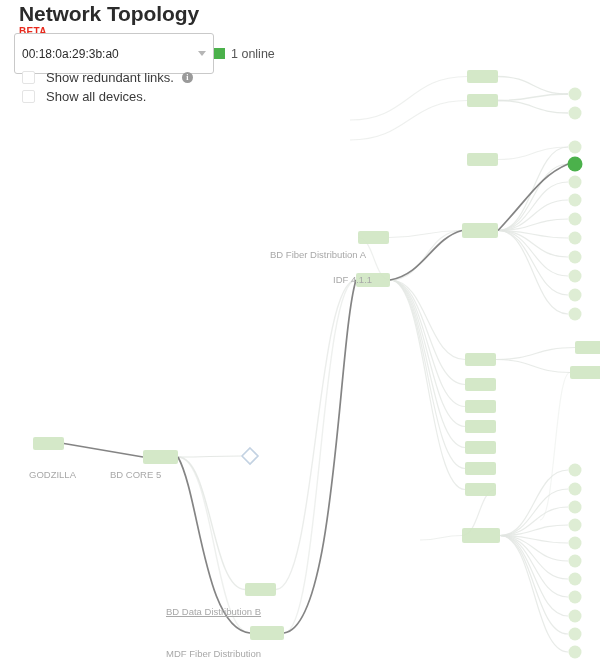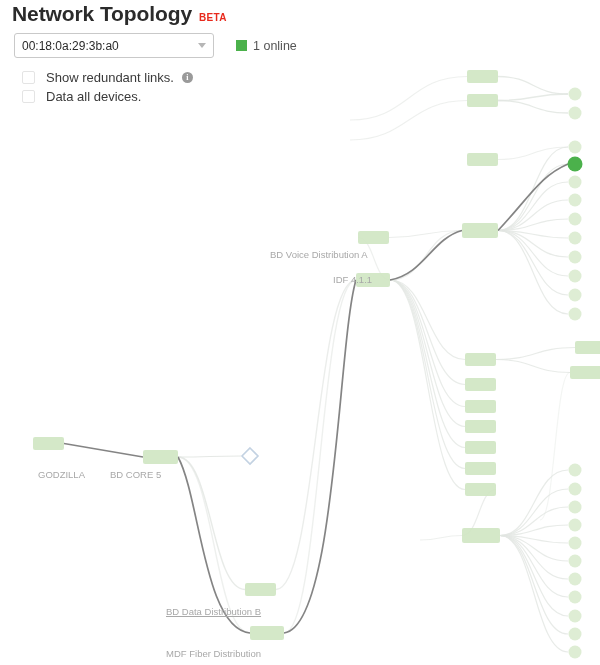--- a/index.html
+++ b/index.html
@@ -6,36 +6,36 @@
   body{
     width:600px;height:665px;overflow:hidden;
     background:#ffffff;
     font-family:"Liberation Sans",sans-serif;
     color:#333;
     position:relative;
   }
   #app{position:relative;width:600px;height:665px;}
 
   
-  .header{position:absolute;left:12px;top:2px;display:flex;align-items:baseline;}
+  .header{position:absolute;left:12px;top:2px;display:flex;align-items:baseline;flex-direction:column;}
   .title{font-size:21px;font-weight:bold;color:#2b2b2b;letter-spacing:-0.1px;}
   .beta{font-size:10px;font-weight:bold;color:#e8291c;margin-left:7px;letter-spacing:0.3px;}
 
   
   .controls{position:absolute;left:14px;top:33px;display:flex;align-items:center;}
   .select-box{
-    width:200px;height:25px;box-sizing:border-box;
+    width:200px;height:41px;box-sizing:border-box;
     border:1px solid #c9c9c9;border-radius:3px;background:#fff;
     display:flex;align-items:center;justify-content:space-between;
     padding:0 7px;
   }
   .select-value{font-size:12px;color:#2b2b2b;line-height:1;}
   .caret{width:0;height:0;border-left:4px solid transparent;border-right:4px solid transparent;
     border-top:5px solid #b6b6b6;margin-left:4px;}
-  .legend{display:flex;align-items:center;margin-left:22px;}
+  .legend{display:flex;align-items:center;}
   .legend-swatch{width:11px;height:11px;background:#4bb14b;display:inline-block;}
   .legend-label{font-size:12.5px;color:#555;margin-left:6px;}
 
   
   .checks{position:absolute;left:22px;top:68px;}
   .check-row{display:flex;align-items:center;height:19px;}
   .cbox{
     width:13px;height:13px;box-sizing:border-box;
     border:1px solid #e4e4e4;border-radius:2px;background:#fff;
     flex:0 0 auto;
@@ -76,21 +76,21 @@
   </div>
 
   <div class="checks">
     <div class="check-row">
       <span class="cbox"></span>
       <span class="check-label">Show redundant links.</span>
       <span class="info-icon">i</span>
     </div>
     <div class="check-row">
       <span class="cbox"></span>
-      <span class="check-label">Data all devices.</span>
+      <span class="check-label">Show all devices.</span>
     </div>
   </div>
 
   <svg id="graph" viewBox="0 0 600 665">
     <g id="links-idle">
         <path d="M498,76.5 C533,76.5 533,94 568,94" fill="none" stroke="#e2e6e2" stroke-width="1.3" opacity="0.85"></path>
         <path d="M498,100.5 C533,100.5 533,113 568,113" fill="none" stroke="#e2e6e2" stroke-width="1.3" opacity="0.85"></path>
         <path d="M498,100.5 C533,100.5 533,94 568,94" fill="none" stroke="#e2e6e2" stroke-width="1.3" opacity="0.85"></path>
         <path d="M350,120 C408.5,120 408.5,76.5 467,76.5" fill="none" stroke="#e2e6e2" stroke-width="1.1" opacity="0.6"></path>
         <path d="M350,140 C408.5,140 408.5,100.5 467,100.5" fill="none" stroke="#e2e6e2" stroke-width="1.1" opacity="0.6"></path>
@@ -190,20 +190,20 @@
         <circle cx="575" cy="616" r="6.5" fill="#dcecd2" opacity="0.95"></circle>
         <circle cx="575" cy="634" r="6.5" fill="#dcecd2" opacity="0.95"></circle>
         <circle cx="575" cy="652" r="6.5" fill="#dcecd2" opacity="0.95"></circle>
       </g>
     <g id="diamond">
         <path d="M250,448 L258,456 L250,464 L242,456 Z" fill="none" stroke="#c3d2e2" stroke-width="1.6"></path>
       </g>
   </svg>
 
   <div id="labels">
-      <span class="node-label" style="left: 270px; top: 249px;">BD Voice Distribution A</span>
+      <span class="node-label" style="left: 270px; top: 249px;">BD Fiber Distribution A</span>
       <span class="node-label" style="left: 333px; top: 274px;">IDF 4.1.1</span>
-      <span class="node-label" style="left: 38px; top: 469px;">GODZILLA</span>
+      <span class="node-label" style="left: 29px; top: 469px;">GODZILLA</span>
       <span class="node-label" style="left: 110px; top: 469px;">BD CORE 5</span>
       <span class="node-label" style="left: 166px; top: 606px; text-decoration: underline;">BD Data Distribution B</span>
       <span class="node-label" style="left: 166px; top: 648px;">MDF Fiber Distribution</span>
     </div>
 </div>
 
 </body></html>

